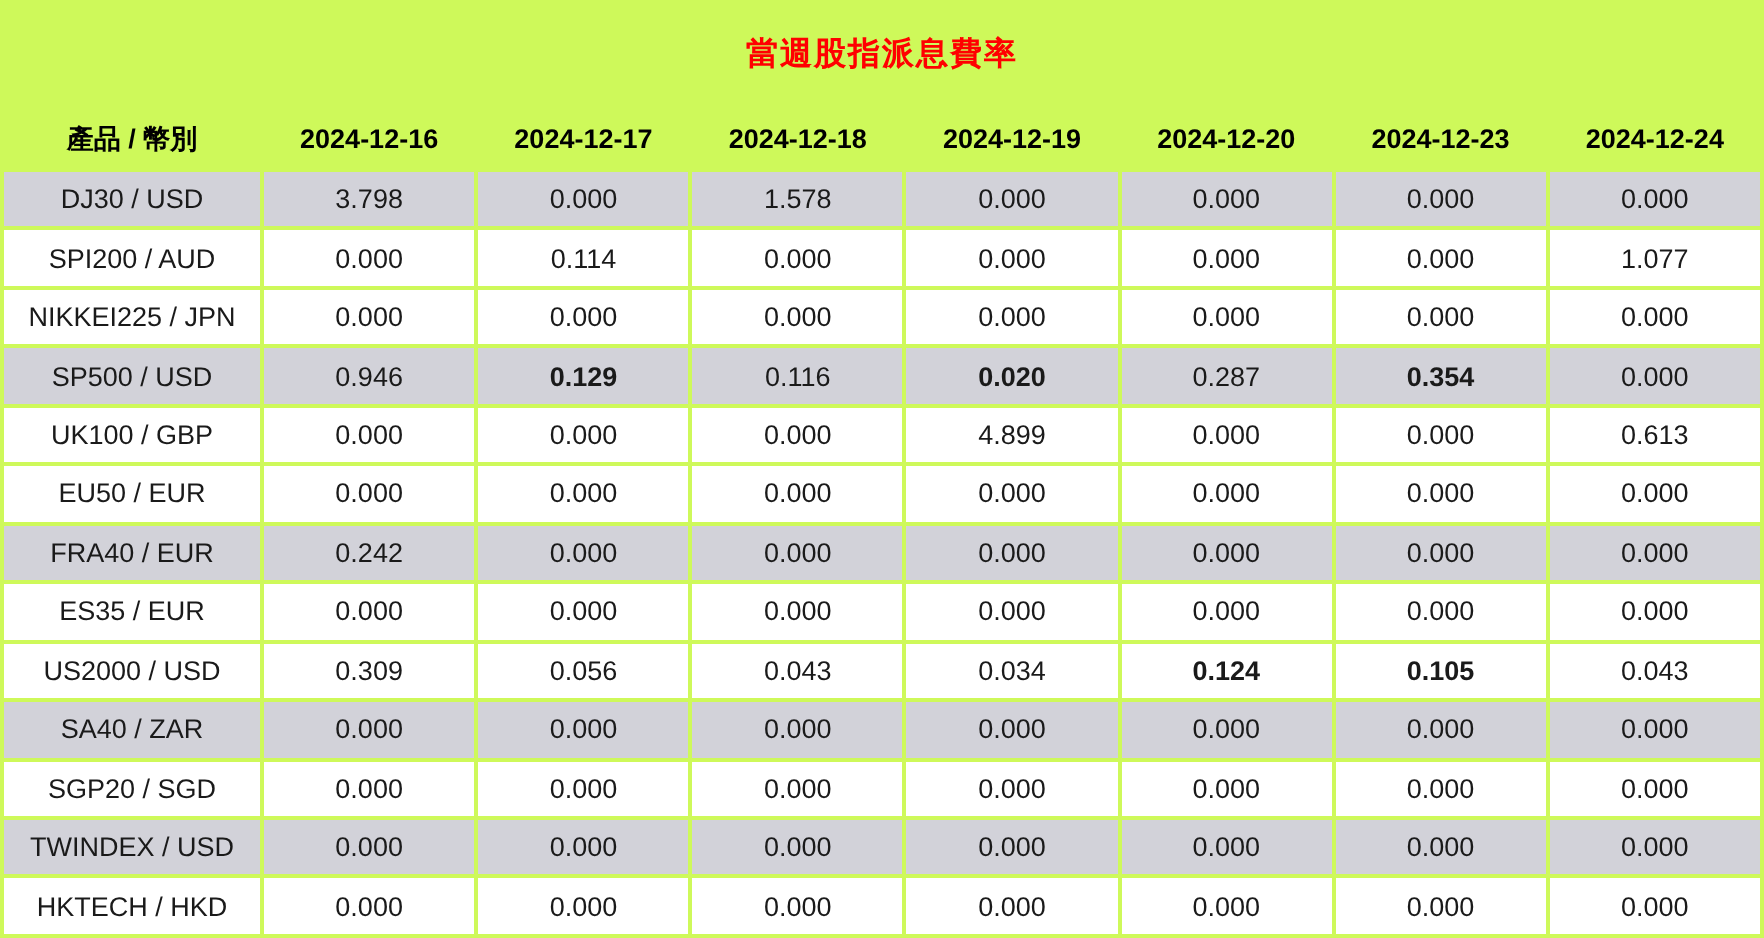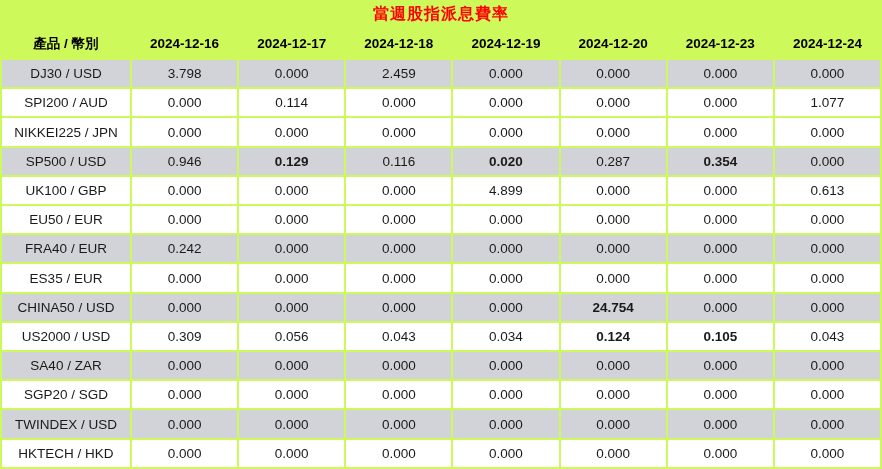--- a/index.html
+++ b/index.html
@@ -32,21 +32,21 @@
 
   
   tr.title-row td {
     height: 24px;
     background: var(--green);
     color: var(--red);
     font-weight: 700;
     font-size: 16px;
     text-align: center;
     vertical-align: middle;
-    padding: 4px;
+    padding: 17px;
     letter-spacing: 1px;
   }
   
   tr.header-row th {
     height: 30px;
     background: var(--green);
     color: #000000;
     font-weight: 700;
     font-size: 13.5px;
     text-align: center;
@@ -96,21 +96,21 @@
         <th>2024-12-20</th>
         <th>2024-12-23</th>
         <th>2024-12-24</th>
       </tr>
     </thead>
     <tbody>
         <tr class="odd">
           <td>DJ30 / USD</td>
           <td>3.798</td>
           <td>0.000</td>
-          <td>2.459</td>
+          <td>1.578</td>
           <td>0.000</td>
           <td>0.000</td>
           <td>0.000</td>
           <td>0.000</td>
         </tr>
         <tr class="even">
           <td>SPI200 / AUD</td>
           <td>0.000</td>
           <td>0.114</td>
           <td>0.000</td>
@@ -169,30 +169,20 @@
           <td>0.000</td>
           <td>0.000</td>
         </tr>
         <tr class="even">
           <td>ES35 / EUR</td>
           <td>0.000</td>
           <td>0.000</td>
           <td>0.000</td>
           <td>0.000</td>
           <td>0.000</td>
-          <td>0.000</td>
-          <td>0.000</td>
-        </tr>
-        <tr class="odd">
-          <td>CHINA50 / USD</td>
-          <td>0.000</td>
-          <td>0.000</td>
-          <td>0.000</td>
-          <td>0.000</td>
-          <td class="bold">24.754</td>
           <td>0.000</td>
           <td>0.000</td>
         </tr>
         <tr class="even">
           <td>US2000 / USD</td>
           <td>0.309</td>
           <td>0.056</td>
           <td>0.043</td>
           <td>0.034</td>
           <td class="bold">0.124</td>

